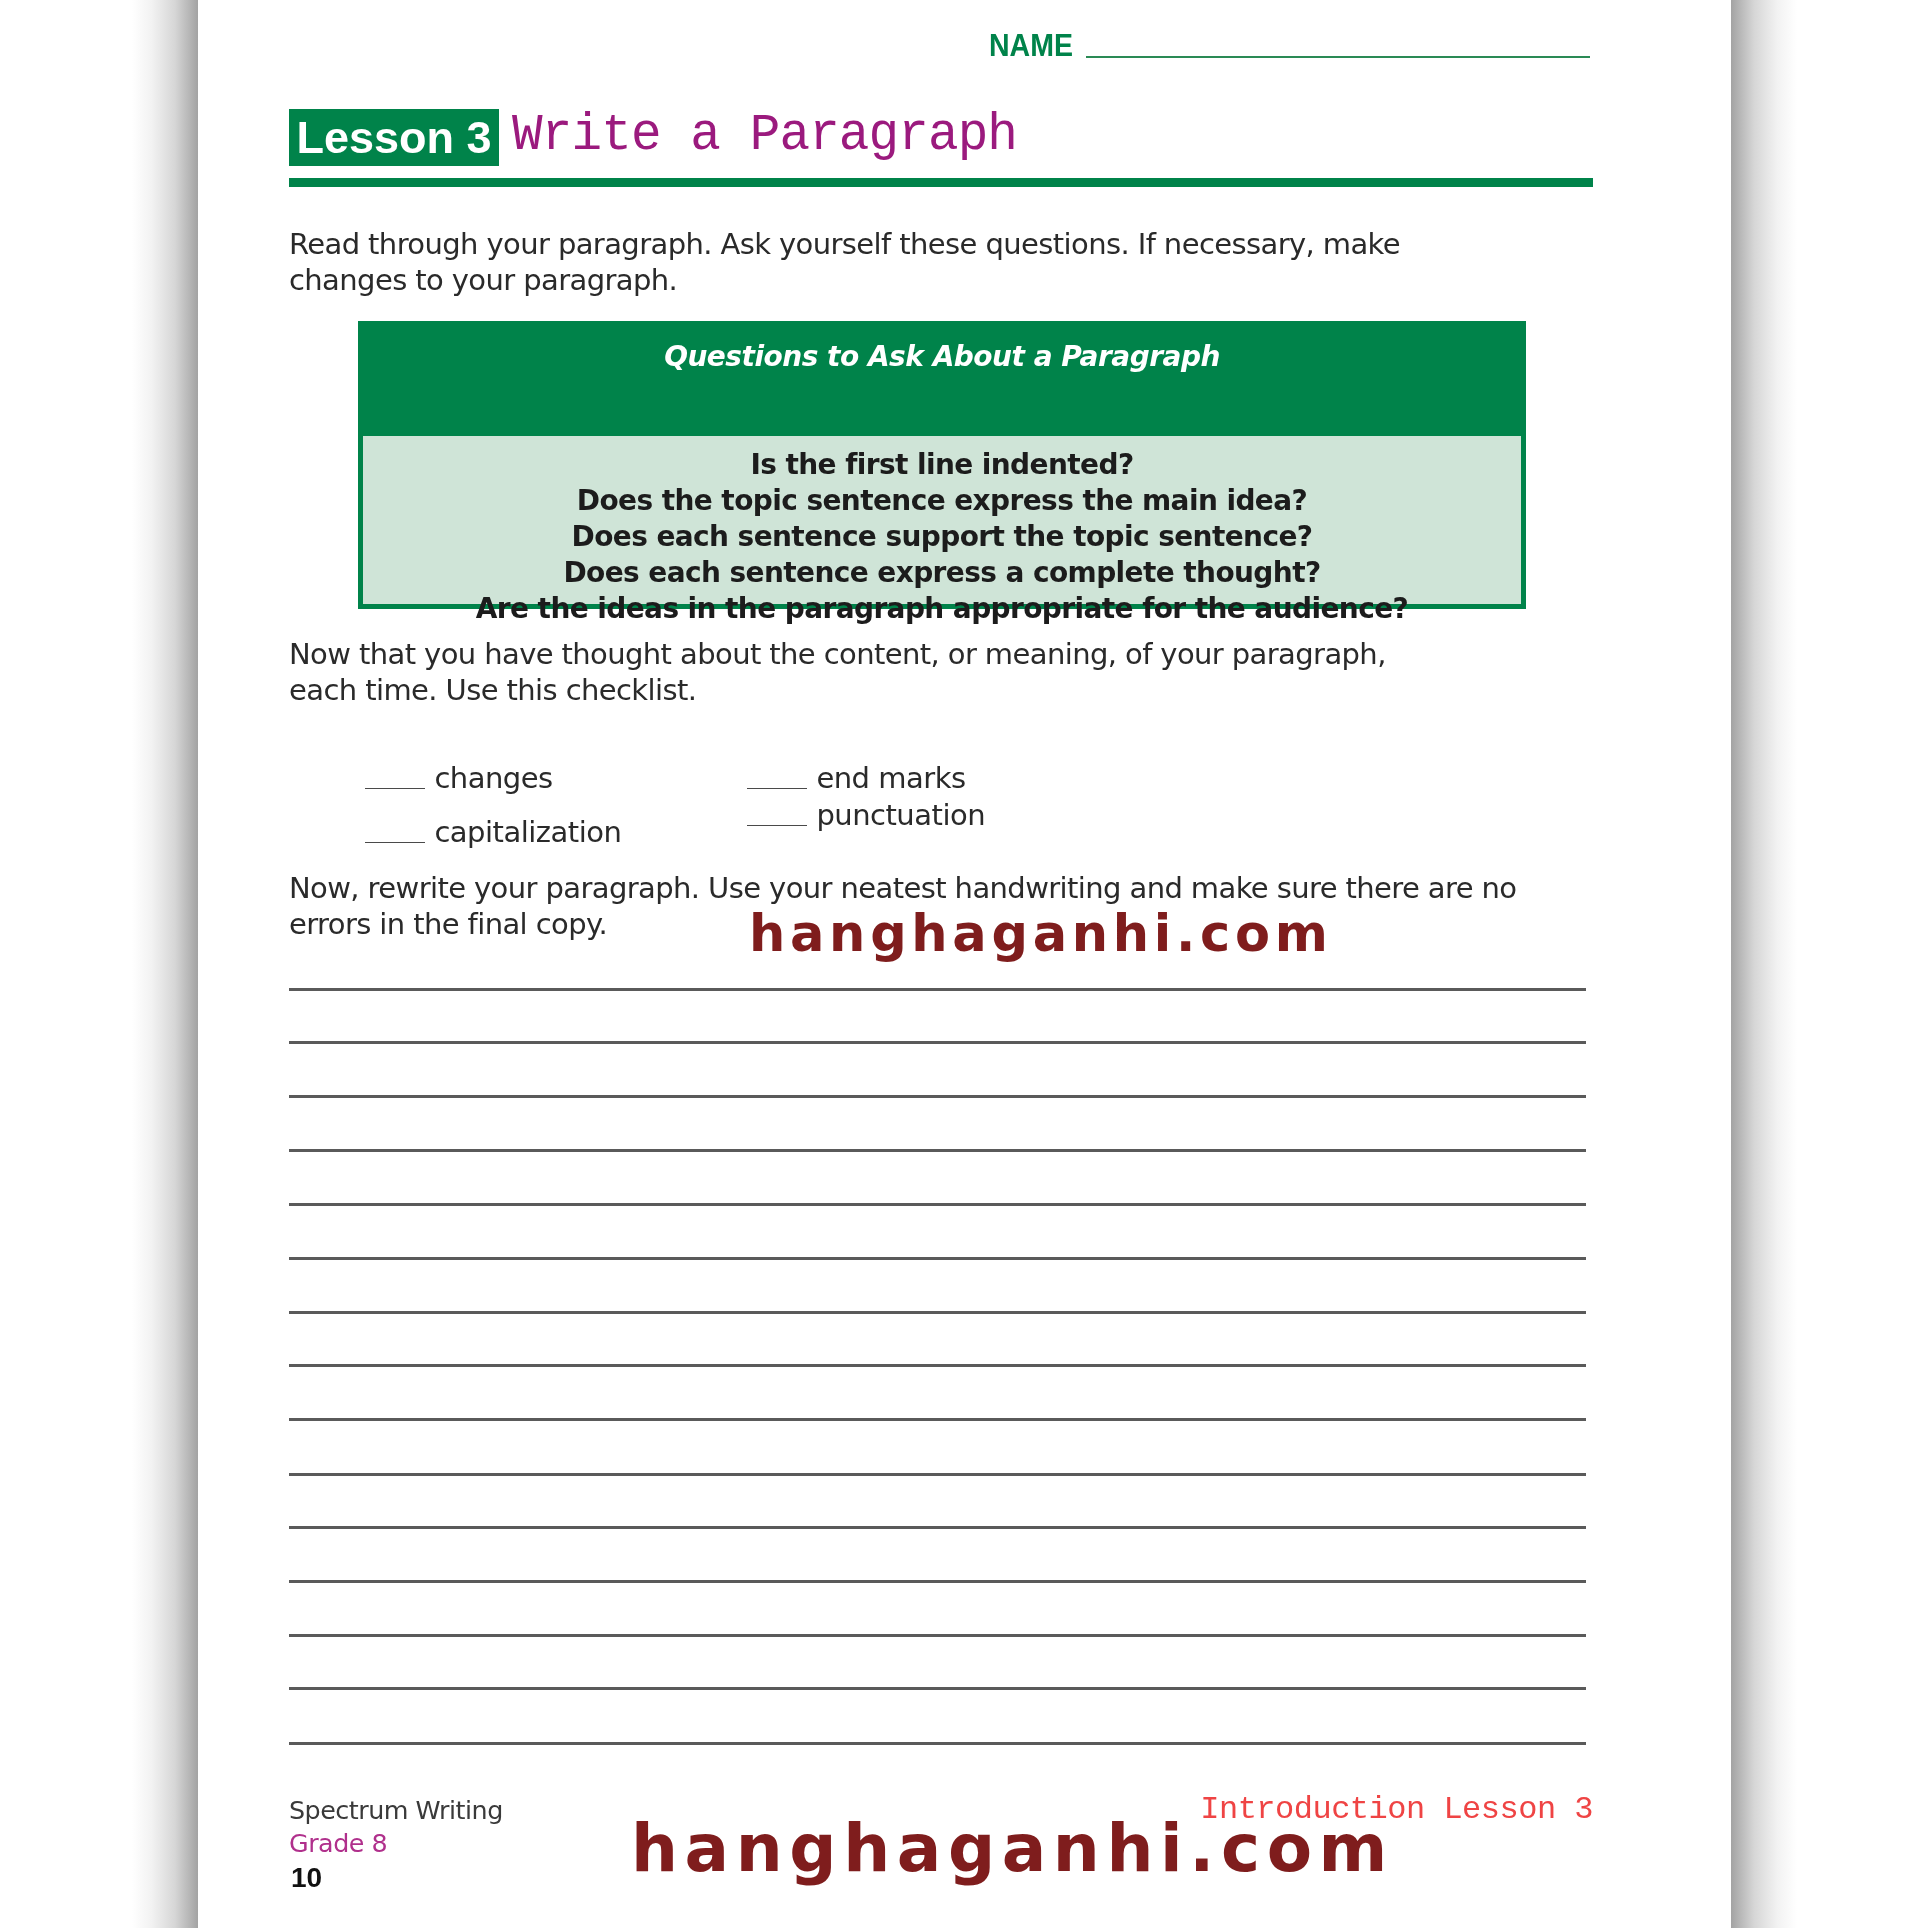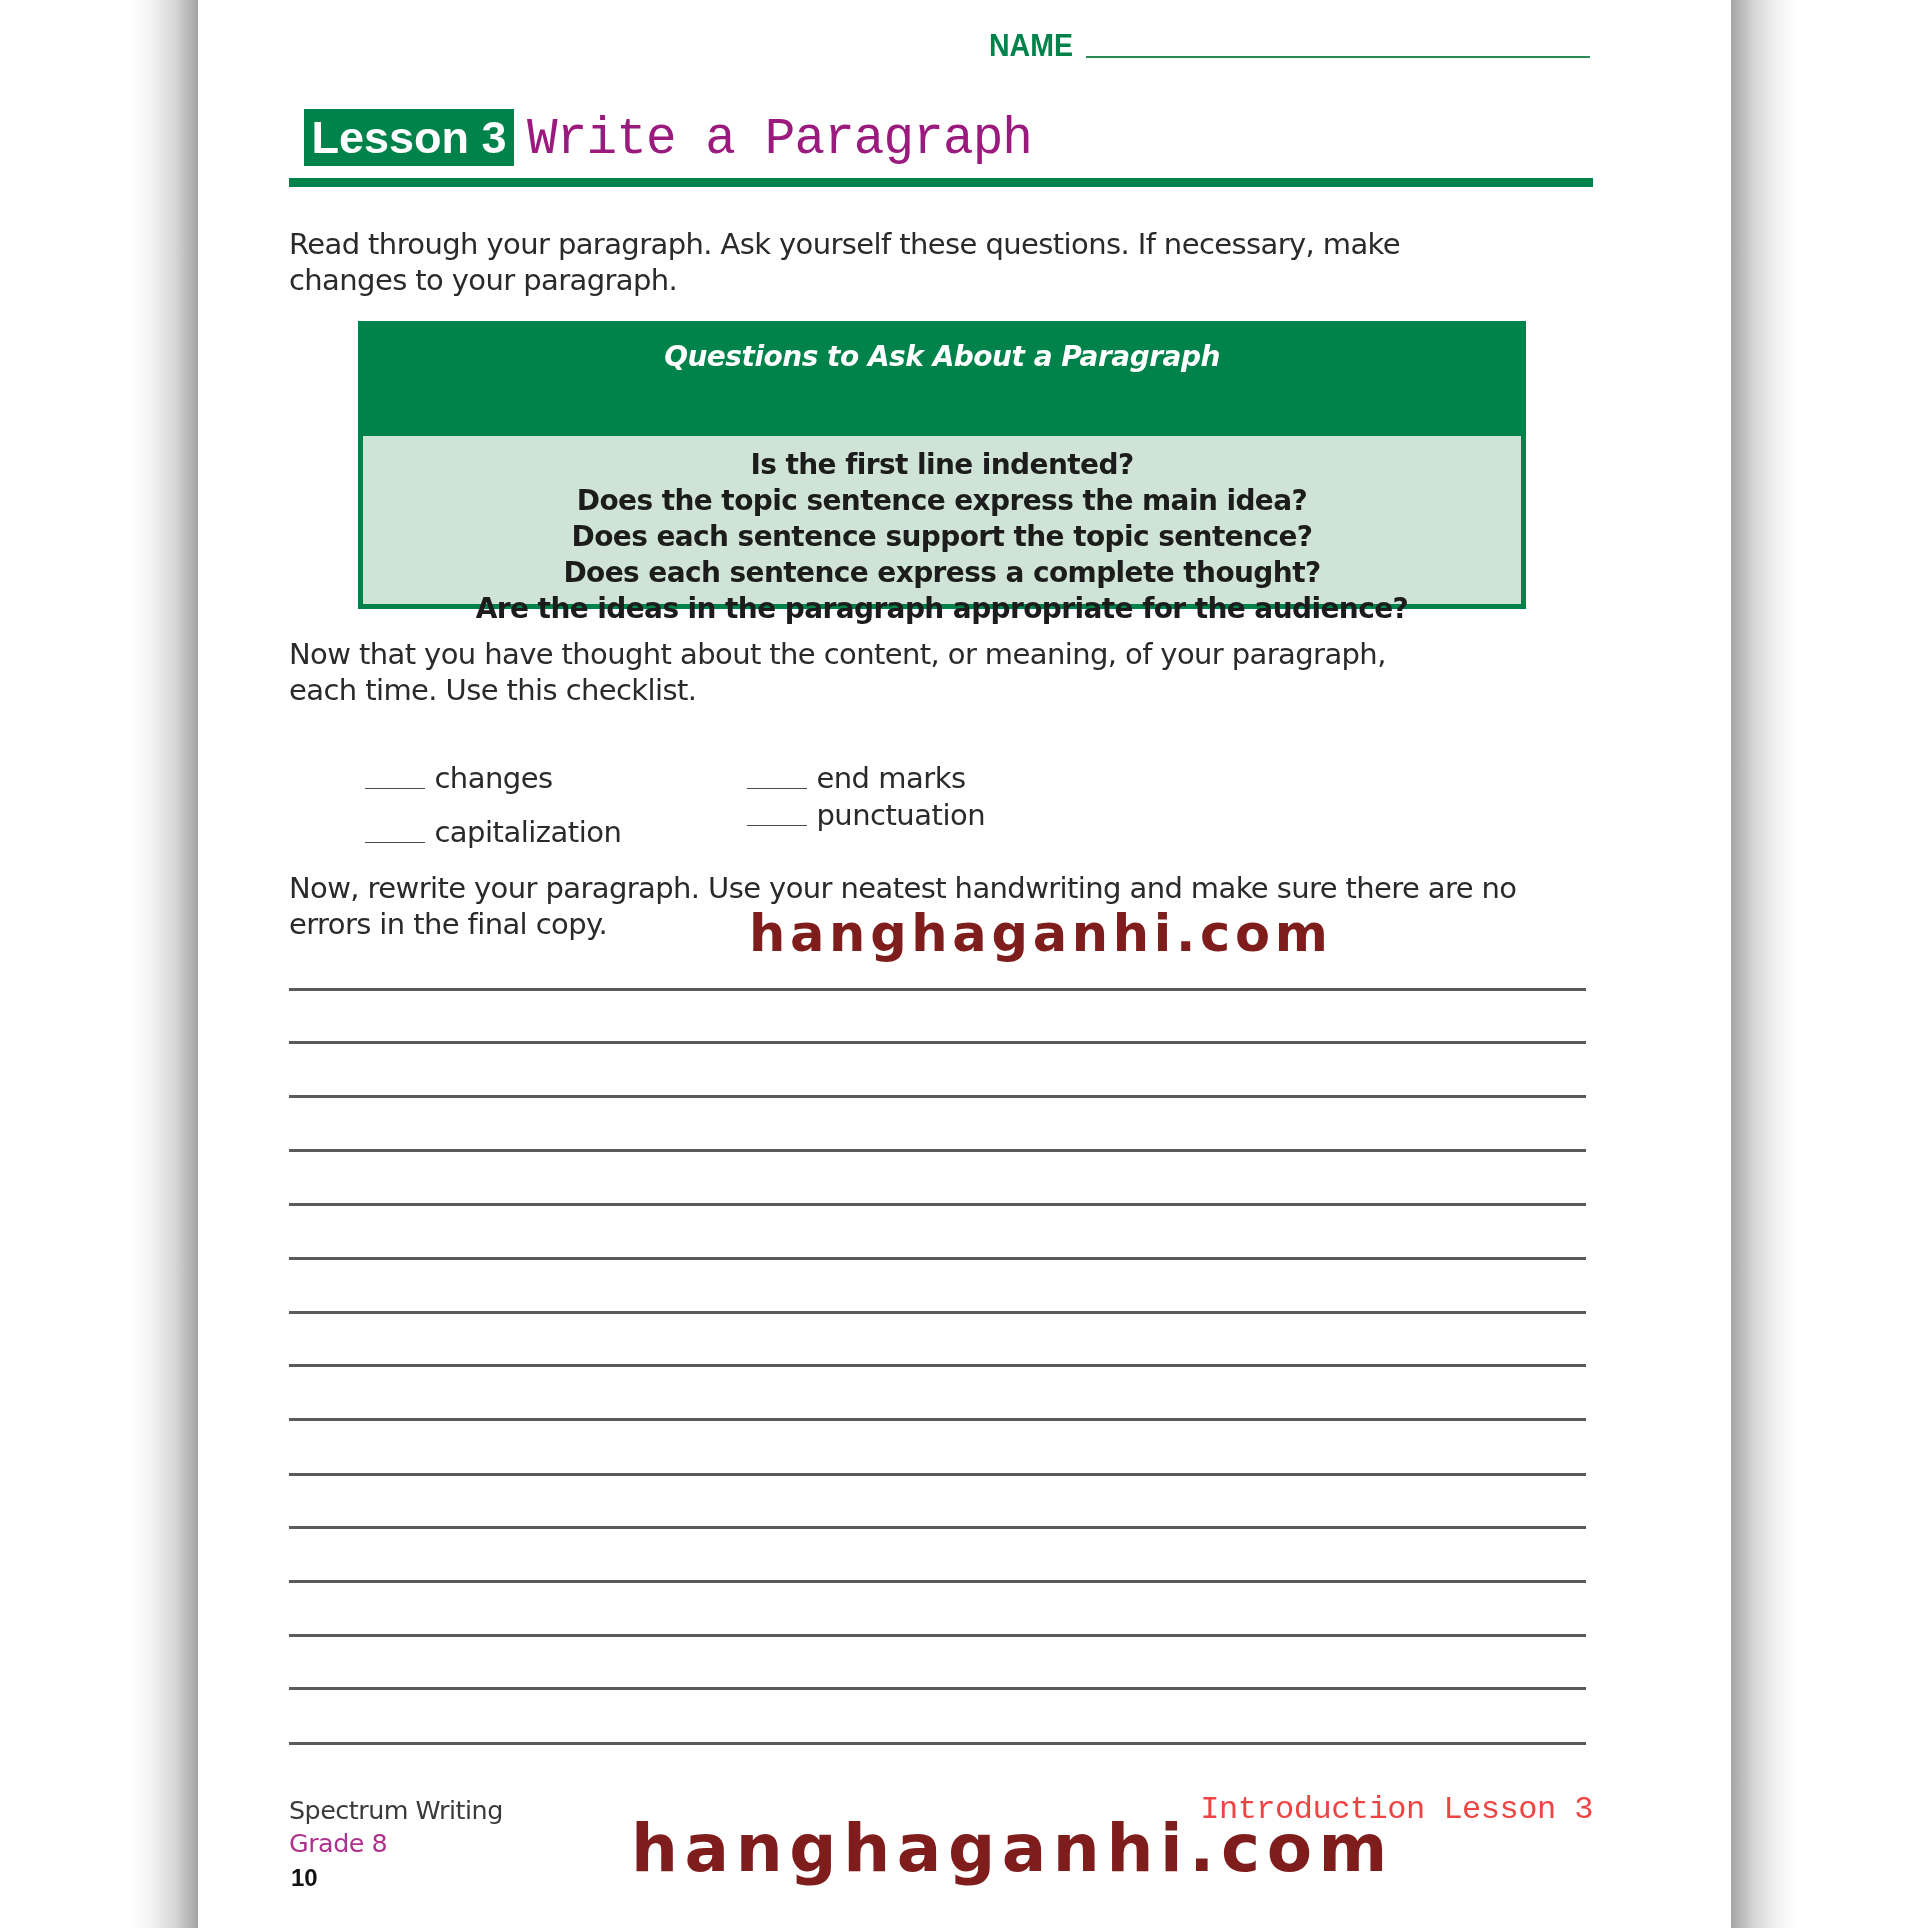--- a/index.html
+++ b/index.html
@@ -24,21 +24,21 @@
     position: absolute; left: 989px; top: 28px; display: flex; align-items: flex-end;
   }
   .name-label {
     font-family: "Liberation Sans", sans-serif; font-weight: bold; font-size: 31px;
     color: #00834a; letter-spacing: 0px; transform: scaleX(0.92); transform-origin: left bottom;
   }
   .name-line {
     margin-left: 5.6px; width: 504px; height: 2.8px; background: #2a8a55; margin-bottom: 5.6px;
   }
   .title-row {
-    position: absolute; left: 289px; top: 109px; display: flex; align-items: flex-end; margin-left: 15px;
+    position: absolute; left: 289px; top: 109px; display: flex; align-items: flex-start;
   }
   .lesson-badge {
     background: #00834a; color: #ffffff; font-family: "Liberation Sans", sans-serif;
     font-weight: bold; font-size: 45px; padding: 1.9px 7.5px 1.9px 7.5px; line-height: 49px;
     height: 53px; display: flex; align-items: center;
   }
   .title-text {
     margin-left: 13px; color: #9b1a7e; font-family: Liberation Mono, monospace;
     font-size: 51px; line-height: 53px; letter-spacing: -0.9px;
   }
@@ -79,21 +79,21 @@
     font-weight: bold; letter-spacing: 4.7px;
   }
   .write-line {
     position: absolute; left: 289px; width: 1297px; height: 2.8px; background: #5a5a5a;
   }
   .footer-left {
     position: absolute; left: 289px; top: 1793px; font-family: "DejaVu Sans", sans-serif;
   }
   .footer-series { color: #3a3a3a; font-size: 25.4px; line-height: 34px; letter-spacing: -0.5px; }
   .footer-grade { color: #b0308c; font-size: 25.4px; line-height: 32px; letter-spacing: -0.5px; }
-  .footer-page { color: #111111; font-family: "Liberation Sans", sans-serif; font-weight: bold; font-size: 24px; line-height: 38px; margin-left: 1.9px; }
+  .footer-page { color: #111111; font-family: "Liberation Sans", sans-serif; font-weight: bold; font-size: 28px; line-height: 38px; margin-left: 1.9px; }
   .footer-right {
     position: absolute; right: 335px; top: 1793px; color: #ef4444;
     font-family: Liberation Mono, monospace; font-size: 32px; line-height: 34px; letter-spacing: -0.5px;
   }
 </style>
 </head>
 <body>
 
 <div class="shadow-left"></div>
 <div class="shadow-right"></div>

